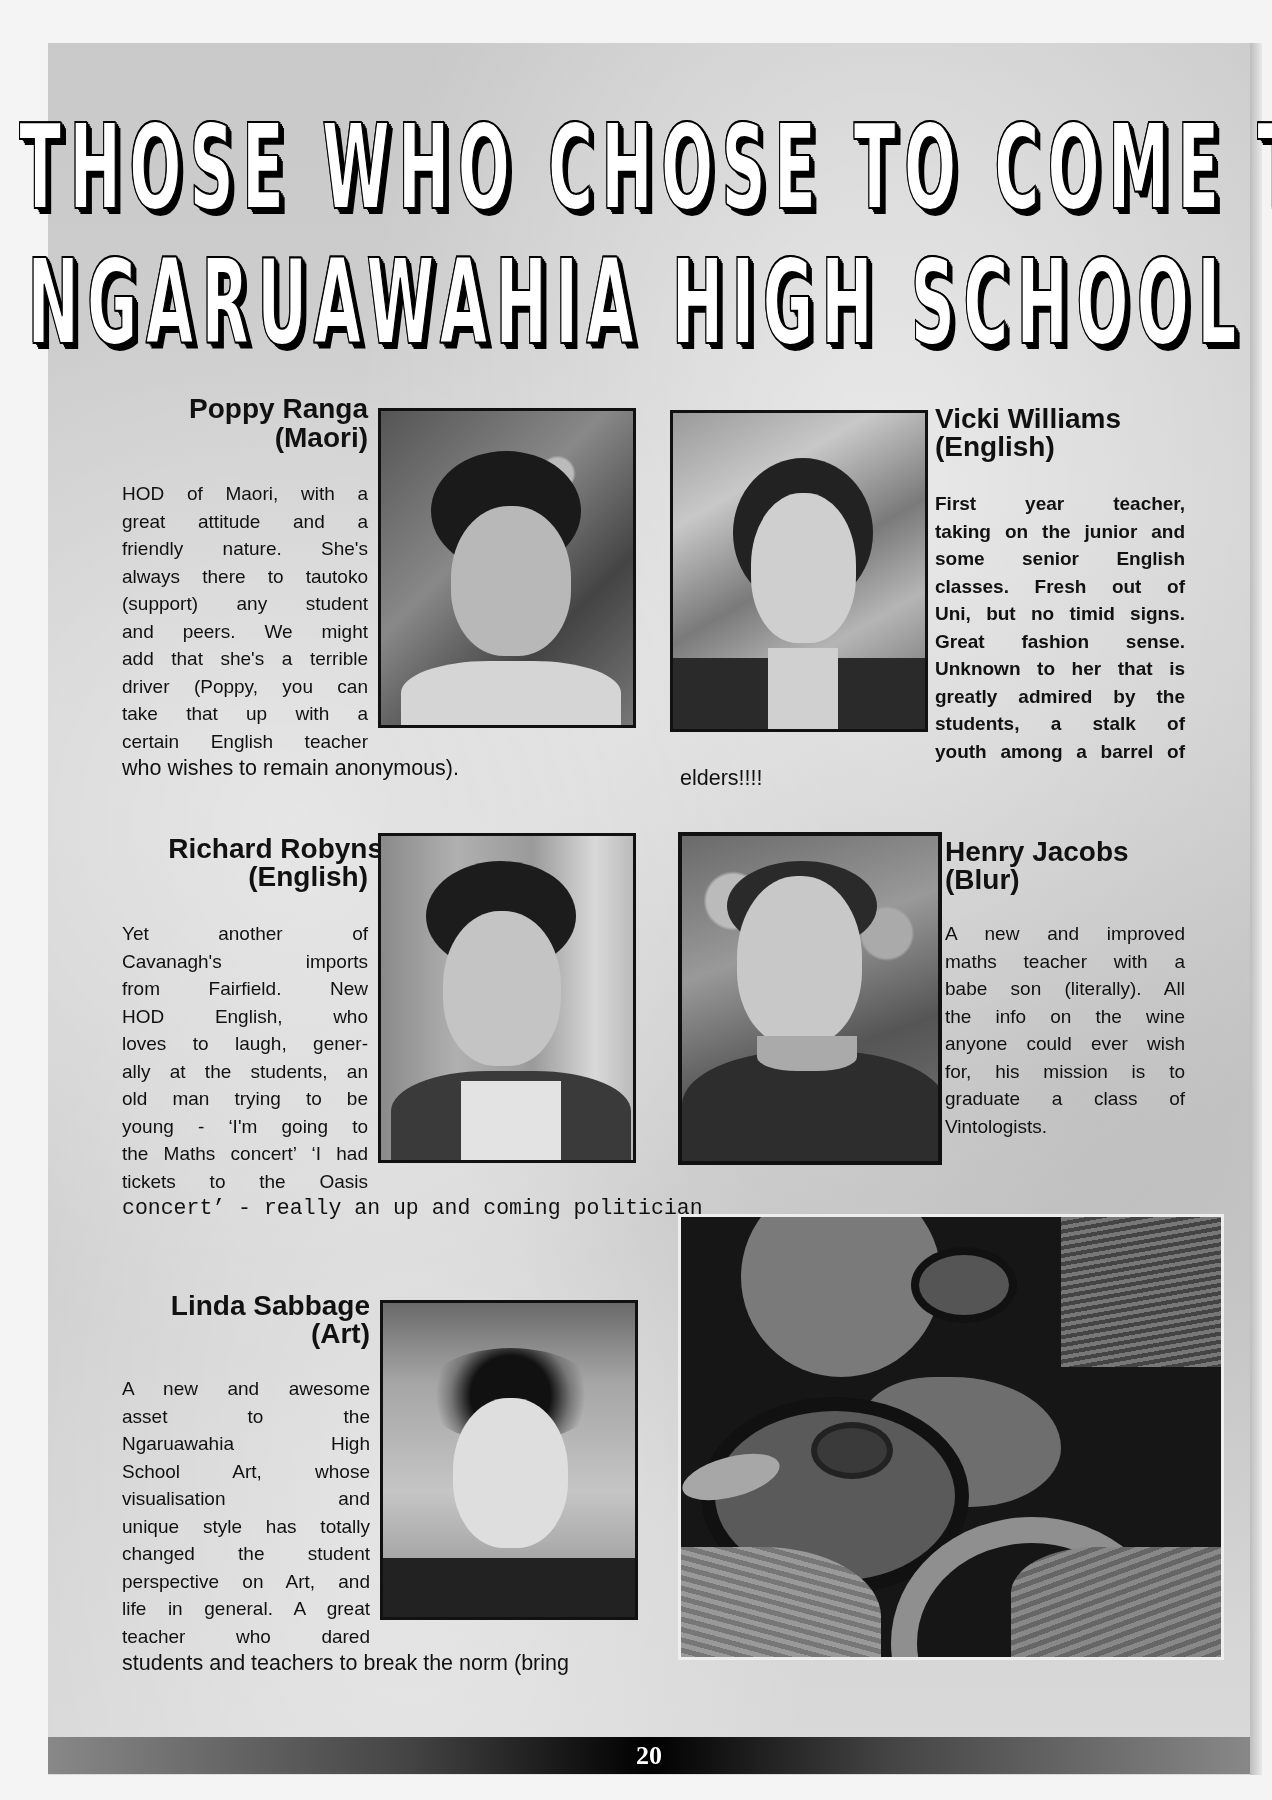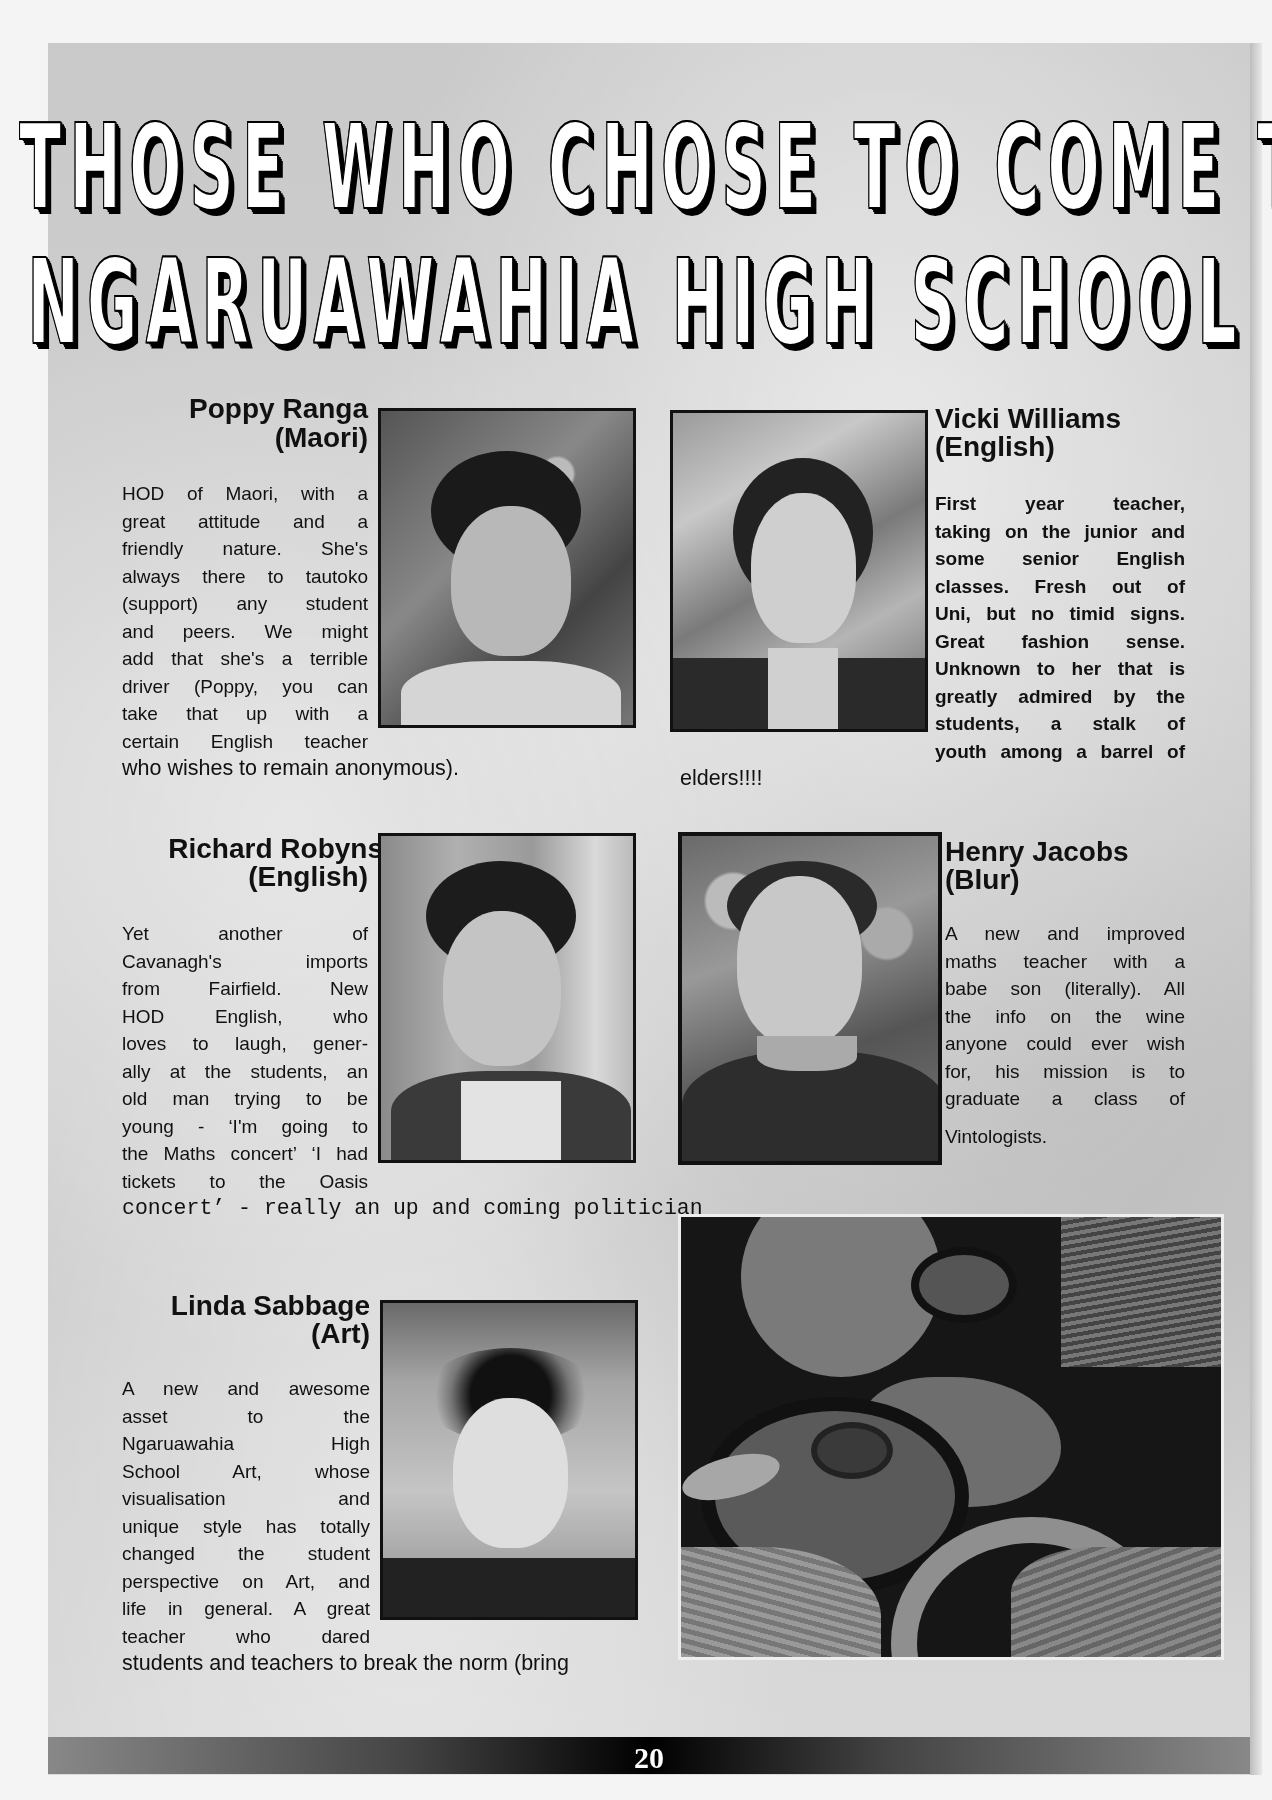--- a/index.html
+++ b/index.html
@@ -44,29 +44,29 @@
   .photo .bg { position: absolute; inset: 0; }
   .name, .role {
     position: absolute; font-weight: bold; font-size: 28px; line-height: 28px;
     white-space: nowrap;
   }
   .name.ra, .role.ra { text-align: right; }
   .body {
     position: absolute; font-size: 19px; line-height: 27.5px;
     text-align: justify; text-align-last: justify;
   }
-  .body .last { text-align-last: left; margin-top: 10px; }
+  .body .last { text-align-last: left; }
   .tail { position: absolute; font-size: 21.5px; line-height: 27.5px; white-space: nowrap; }
   .footer-bar {
     position: absolute; left: 48px; top: 1737px; width: 1202px; height: 37px;
     background: linear-gradient(90deg, #888 0%, #444 30%, #000 50%, #444 70%, #888 100%);
   }
   .page-num {
     position: absolute; left: 0; width: 100%; top: 4px; text-align: center;
-    font-family: "Liberation Serif", serif; font-weight: bold; font-size: 30px; color: #fff;
+    font-family: "Liberation Serif", serif; font-weight: bold; font-size: 26px; color: #fff;
   }
   .face { position: absolute; border-radius: 48% 48% 44% 44%; }
   .hair { position: absolute; border-radius: 50%; }
 </style>
 </head>
 <body>
 
 <div class="page"></div>
 <div class="right-edge"></div>
 

